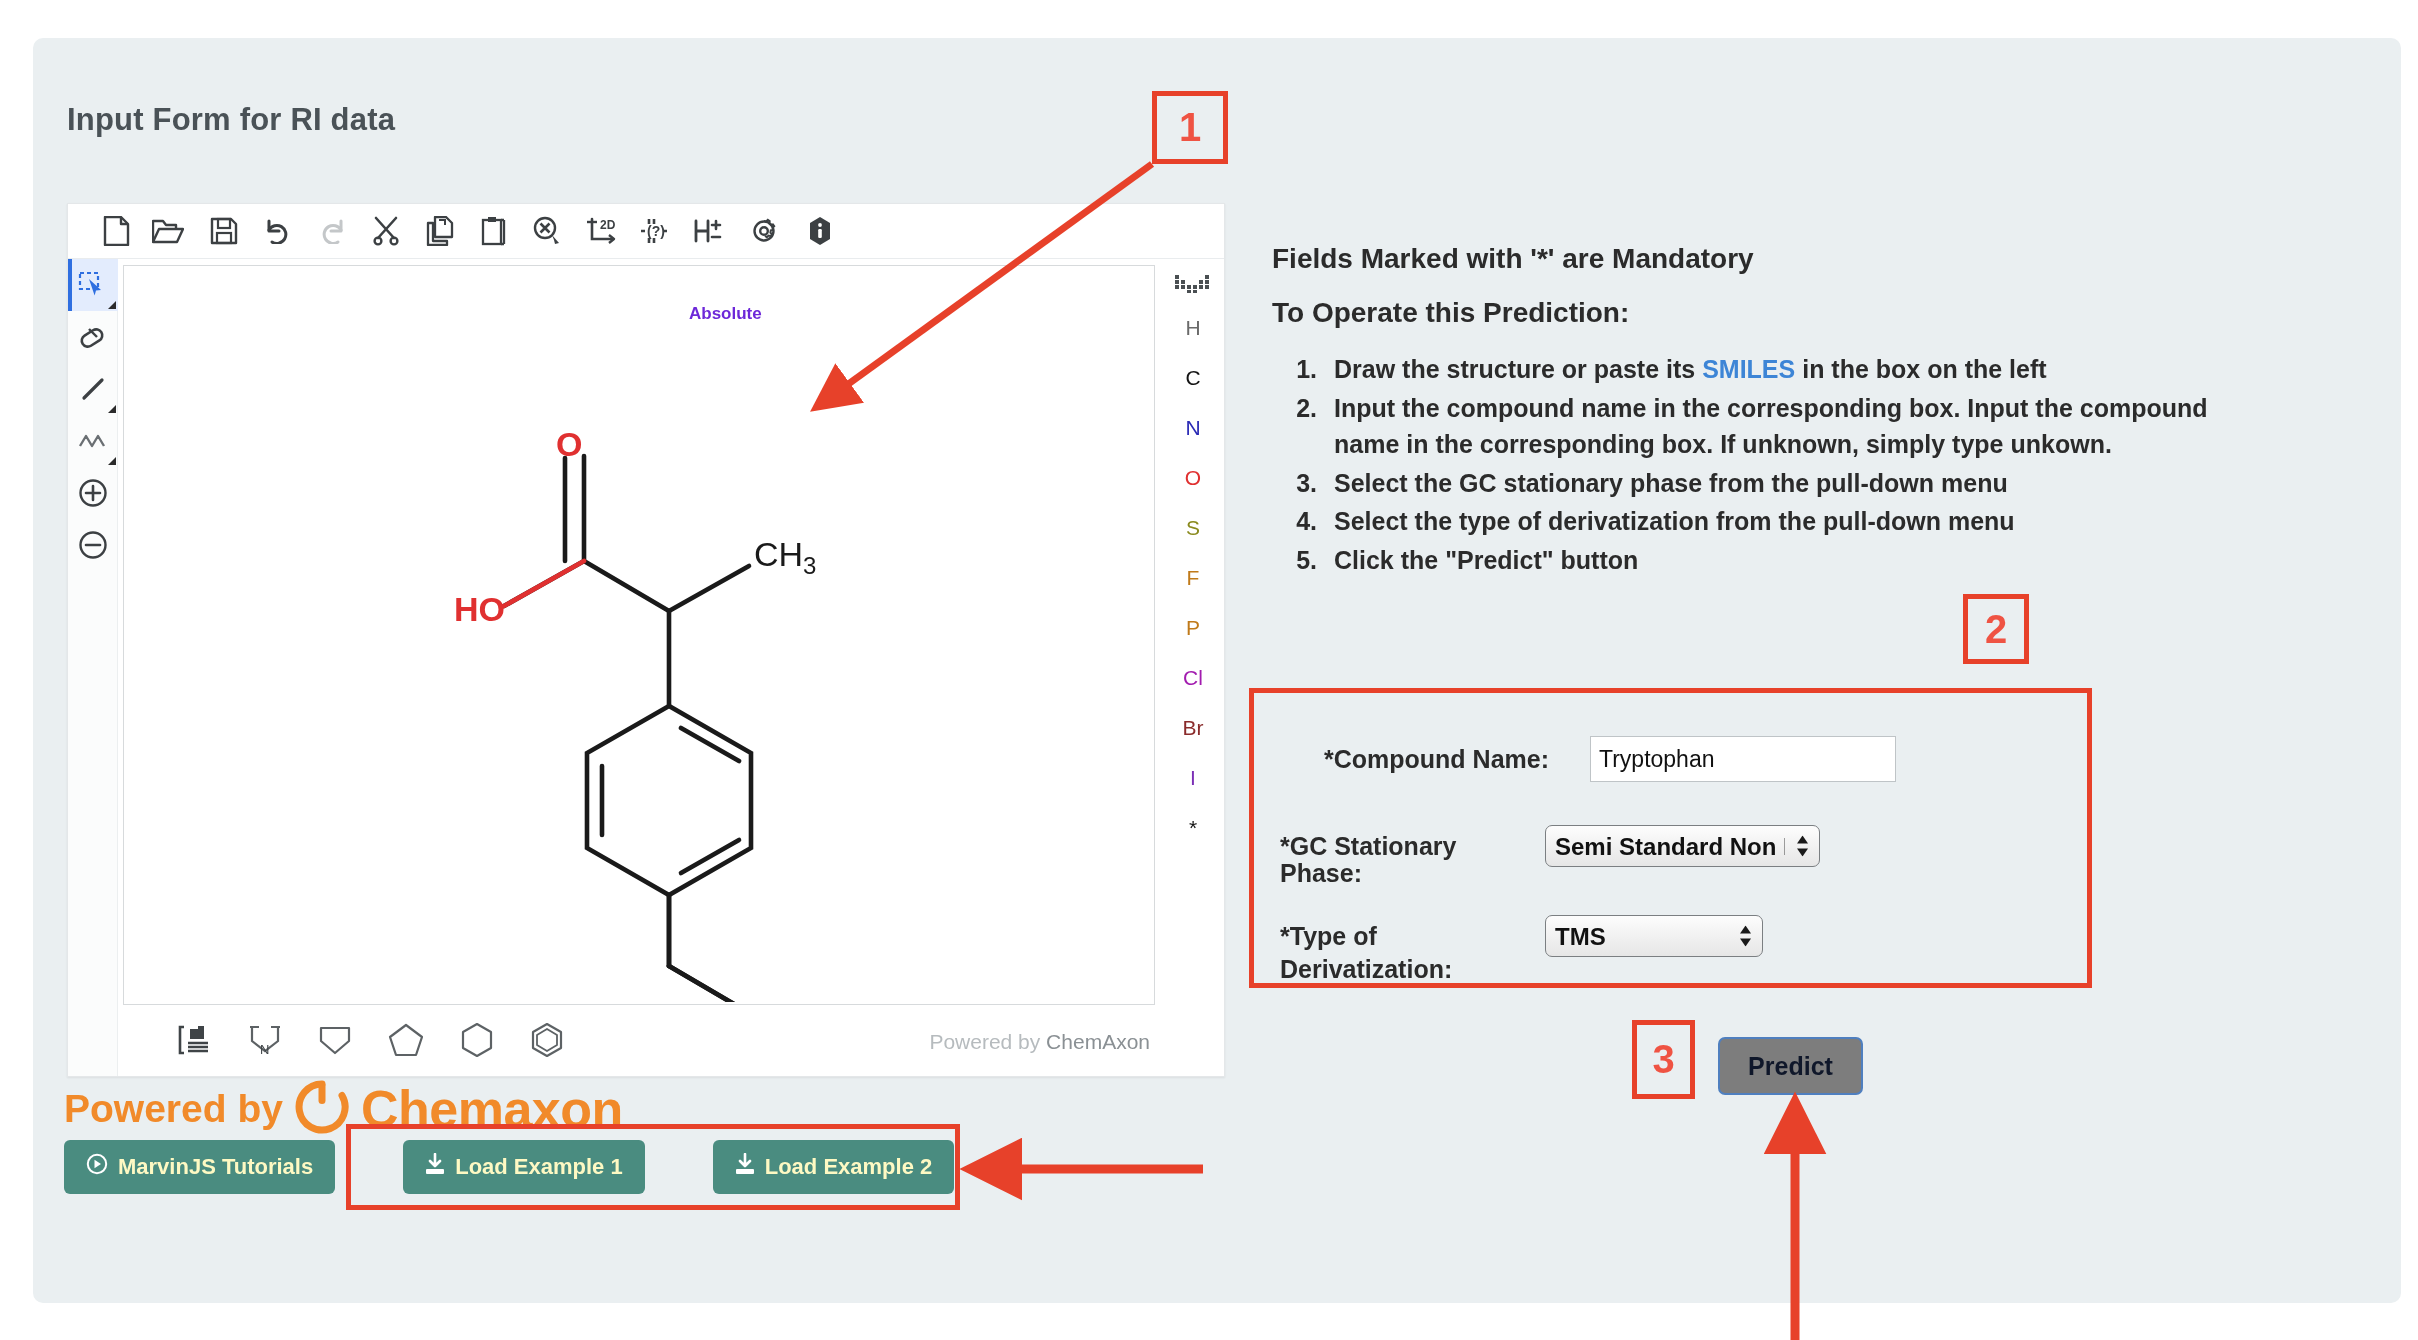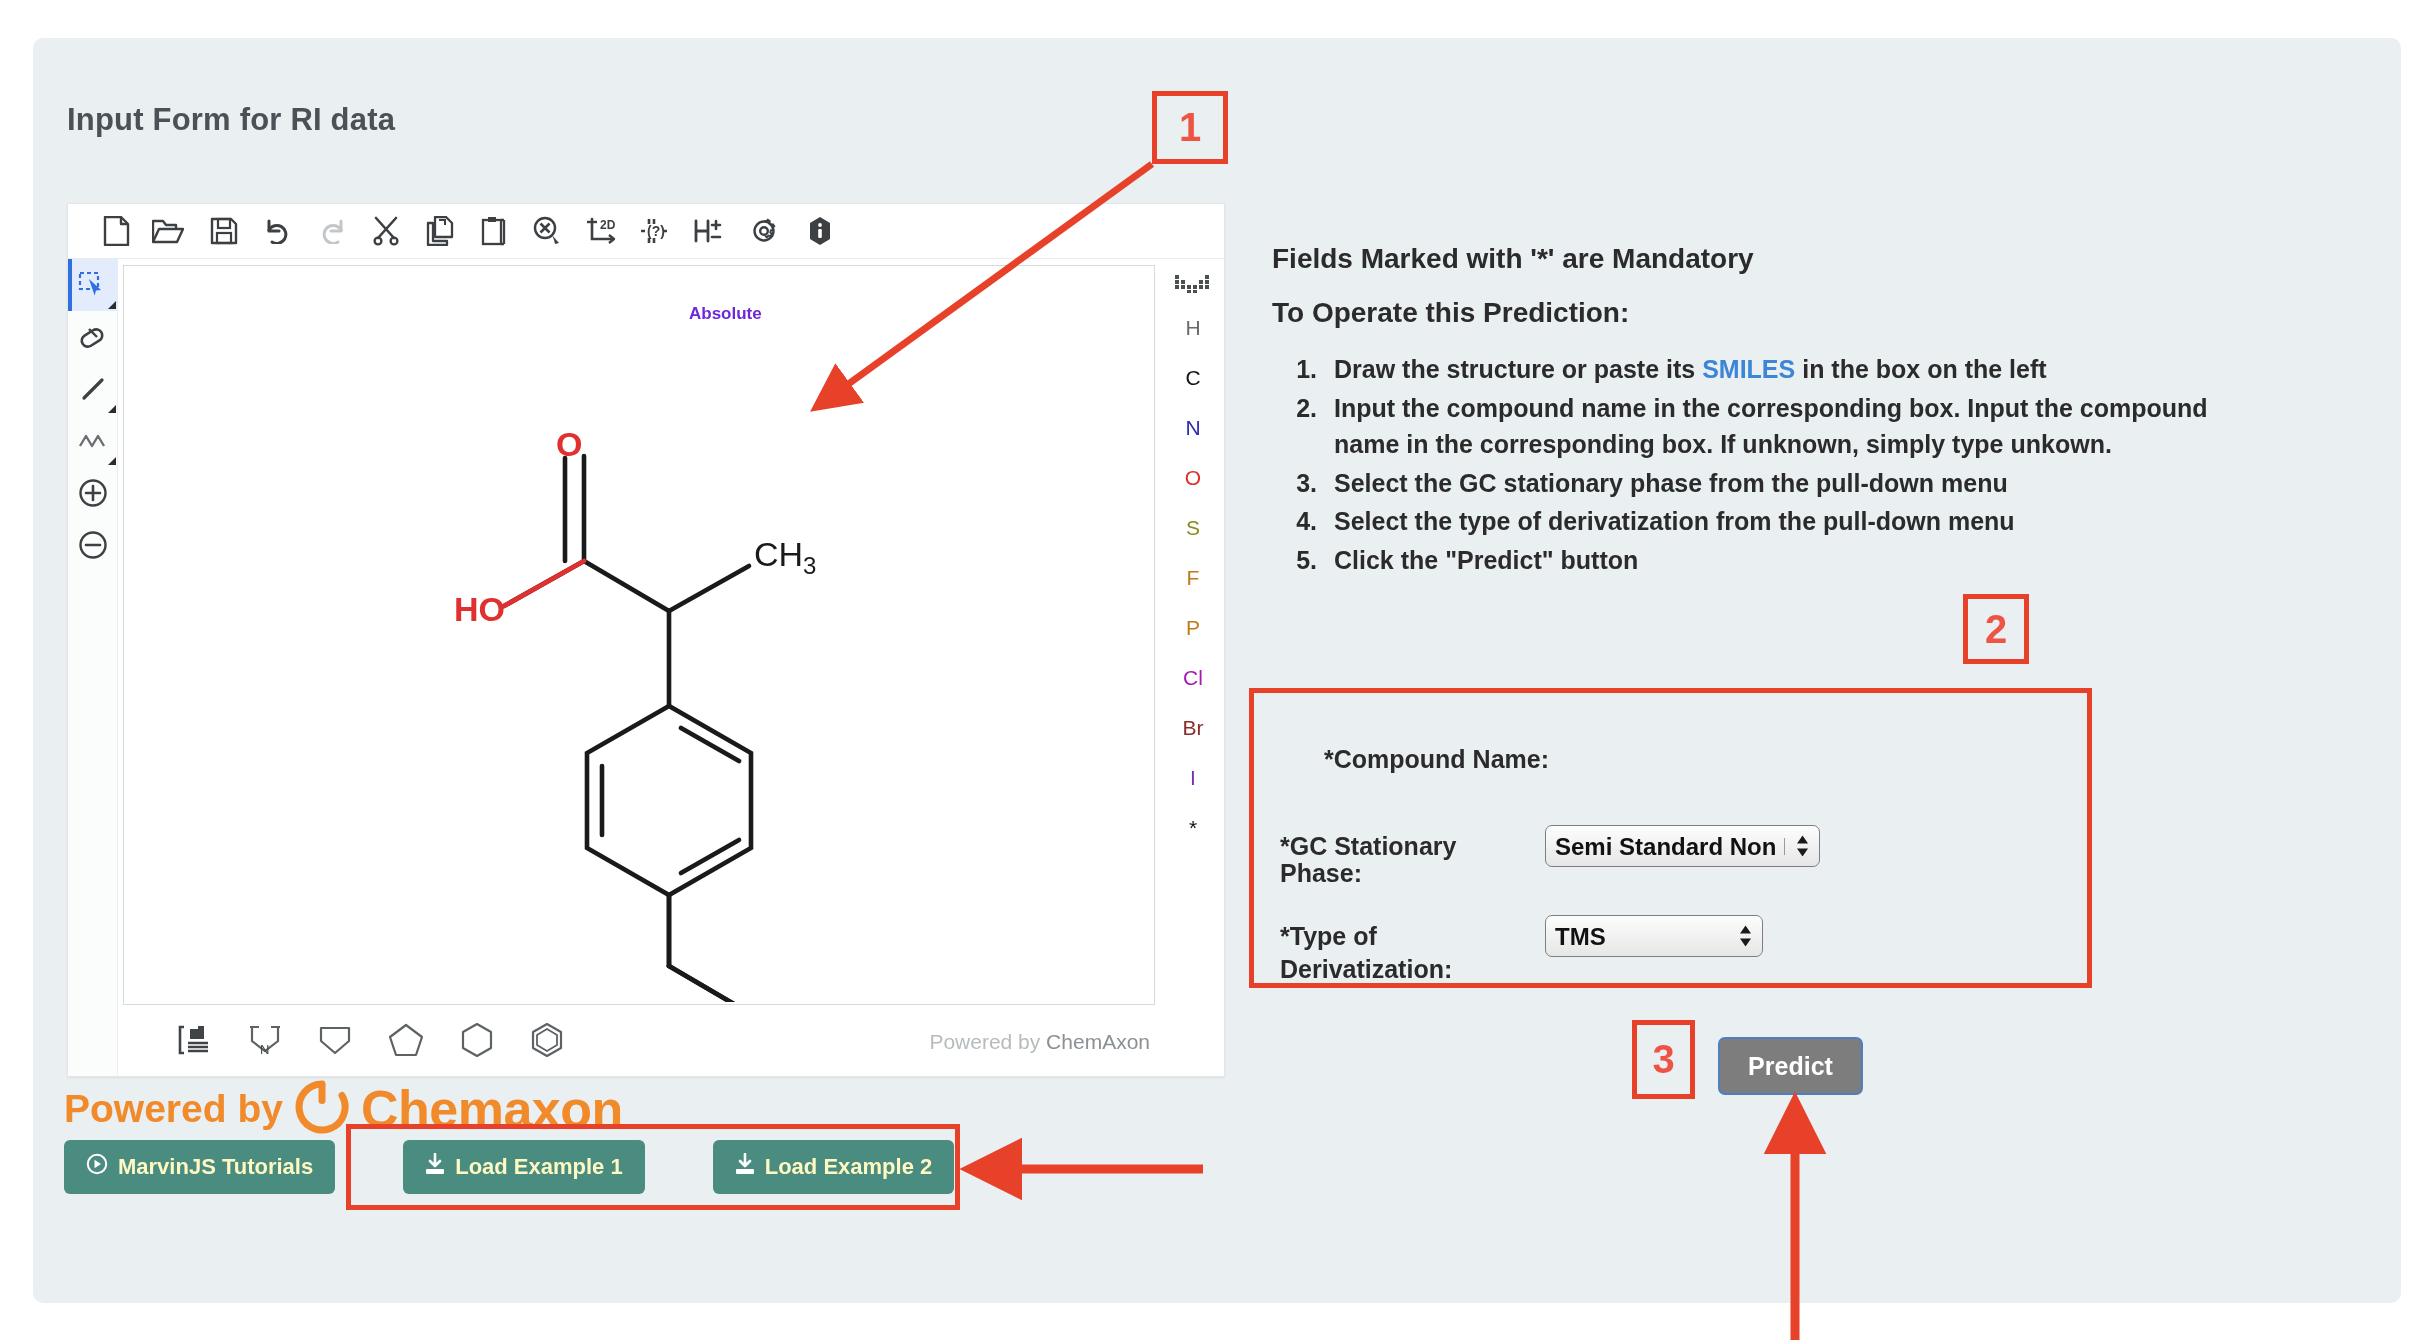--- a/index.html
+++ b/index.html
@@ -189,21 +189,21 @@
     color: #1a1a1a;
   }
 
   
   .predict-btn {
     position: absolute; left: 1718px; top: 1037px;
     width: 145px; height: 58px;
     background: #7d7d7d;
     border: 2px solid #4f7fbf;
     border-radius: 7px;
-    color: #ffffff;
+    color: #0f172a;
     font-size: 25px; font-weight: bold;
     font-family: "Liberation Sans", sans-serif;
     cursor: pointer;
   }
 
   
   .anno-box {
     position: absolute;
     border: 5px solid #e7412a;
     display: flex; align-items: center; justify-content: center;
@@ -557,20 +557,21 @@
       <li><span>Input the compound name in the corresponding box. Input the compound name in the corresponding box. If unknown, simply type unkown.</span></li>
       <li><span>Select the GC stationary phase from the pull-down menu</span></li>
       <li><span>Select the type of derivatization from the pull-down menu</span></li>
       <li><span>Click the "Predict" button</span></li>
     </ol>
   </div>
 
   <div class="form-box">
     <div class="form-row" style="left:26px; top:53px;margin-left:44px;">
       <div class="form-label" style="width:265px">*Compound Name:</div>
+      <input class="text-input" style="margin-left: 1px; margin-top: -10px;" value="Tryptophan">
     </div>
 
     <div class="form-row" style="left:26px; top:140px;">
       <div class="form-label" style="width:265px">*GC Stationary Phase:</div>
       <span class="sel-wrap" style="margin-top:-8px">
         <select class="sel" style="width:275px">
           <option>Semi Standard Non Polar</option>
         </select>
         <span class="sel-arrows">
           <svg width="13" height="9" viewBox="0 0 13 9">

